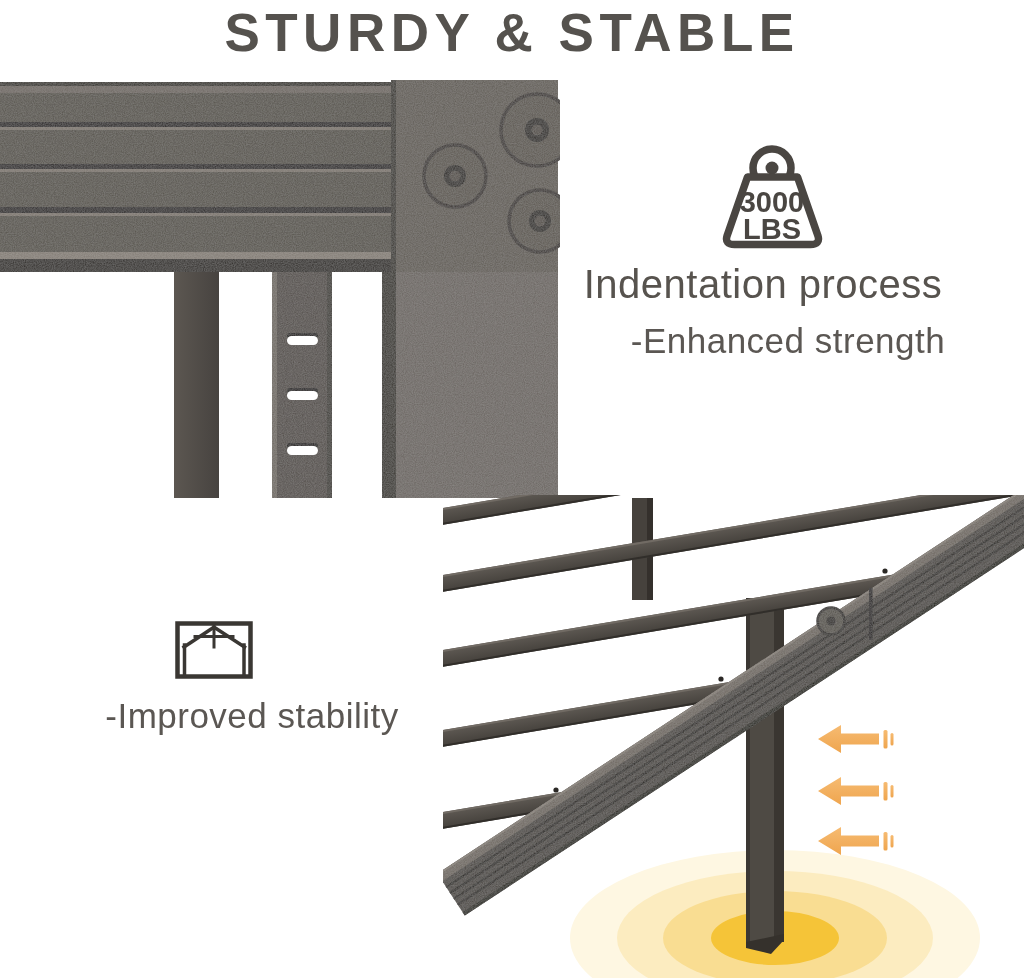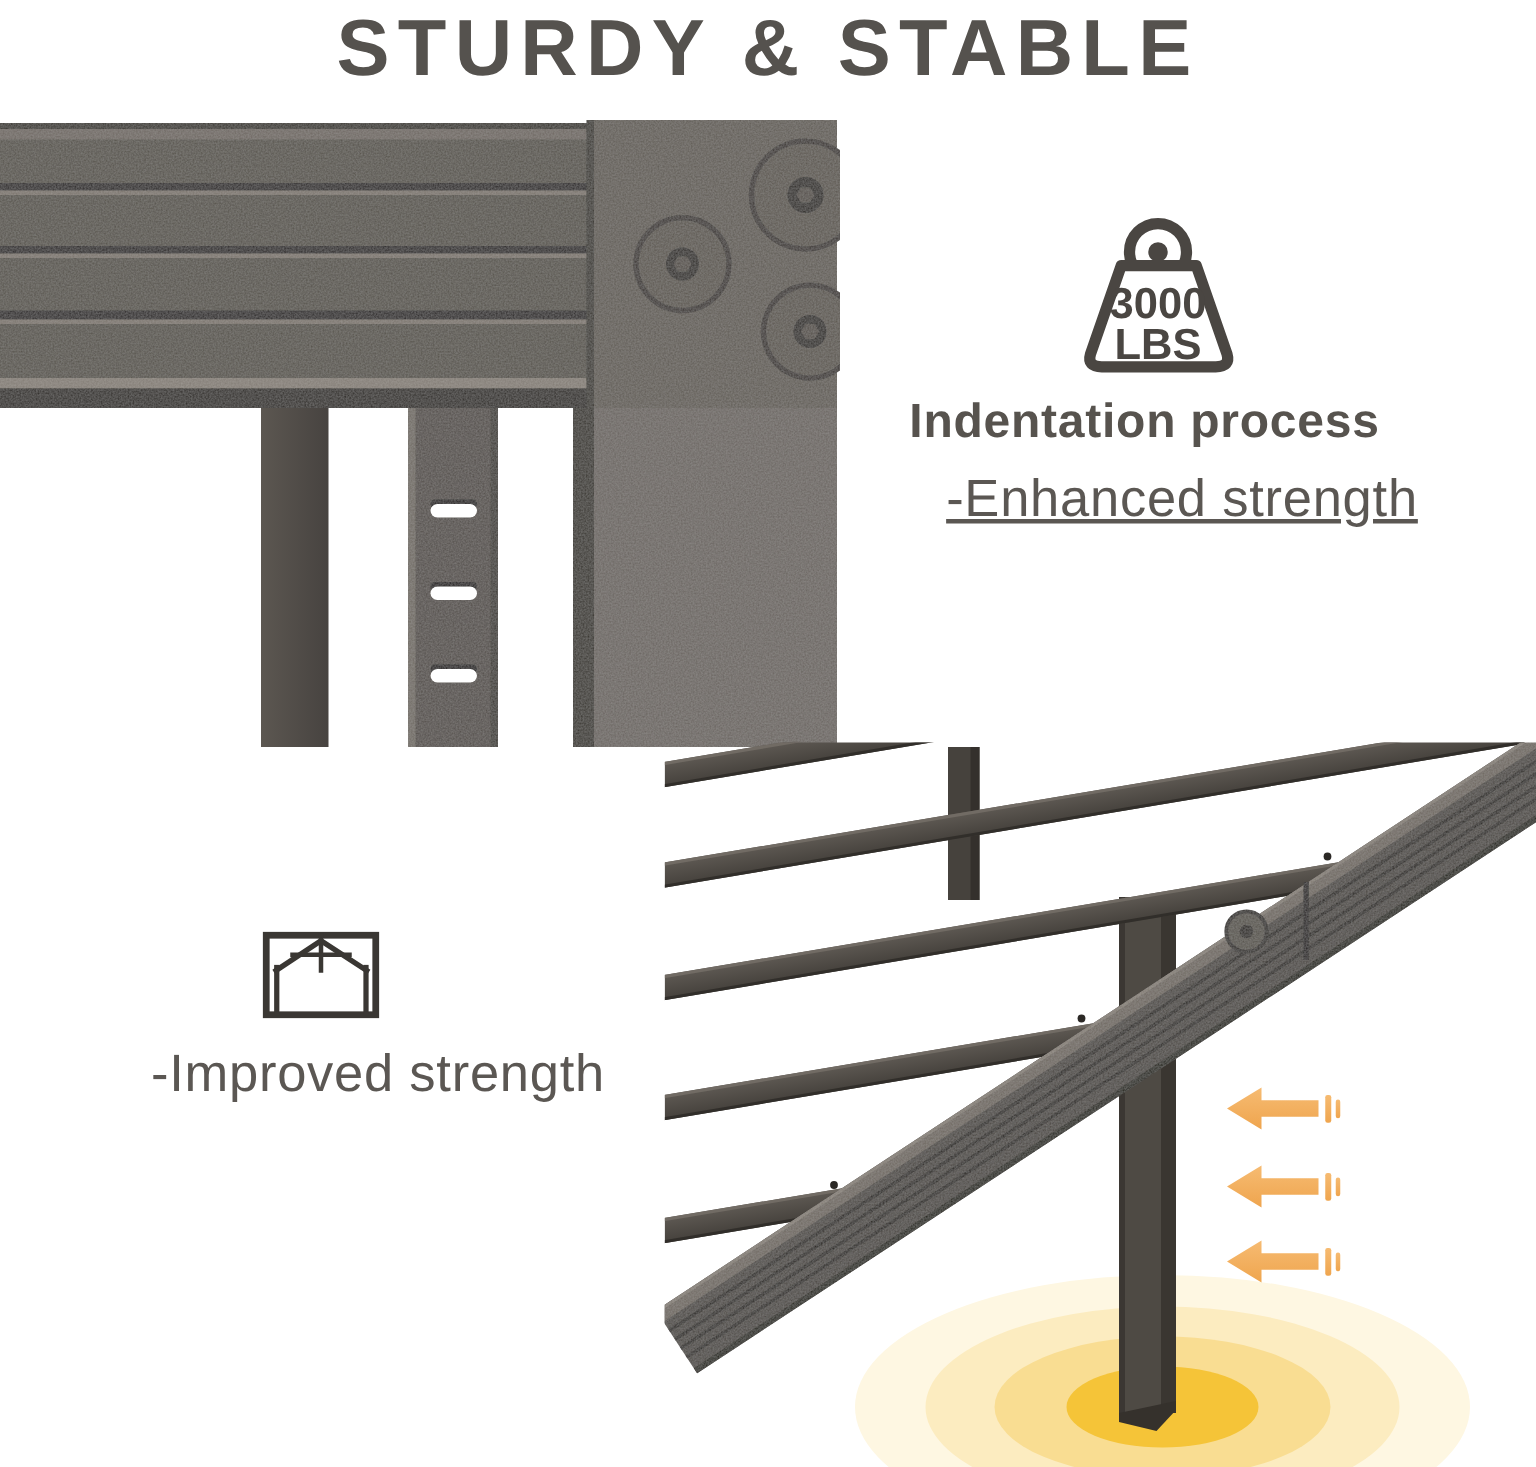--- a/index.html
+++ b/index.html
@@ -6,23 +6,23 @@
   .page{position:relative;width:1024px;height:978px;background:#fff;overflow:hidden;
         font-family:"Liberation Sans",sans-serif;color:#595551;}
   .title{position:absolute;top:2px;left:0;width:1024px;text-align:center;
          font-size:53px;font-weight:700;letter-spacing:5.5px;color:#55524E;margin:0;}
   .photo{position:absolute;display:block;}
   .photo-corner{left:0;top:78px;}
   .photo-slats{left:443px;top:495px;}
   .feature{position:absolute;text-align:center;}
   .feature-right{left:533px;top:262px;width:460px;}
   .feature-left{left:10px;top:682px;width:440px;}
-  .feature h2{margin:0;font-size:32px;font-weight:700;color:#57534E;letter-spacing:0.5px;}
+  .feature h2{margin:0;font-size:40px;font-weight:400;color:#57534E;letter-spacing:0.5px;}
   .feature p{margin:14px 0 0 0;font-size:35px;font-weight:400;color:#5B5753;letter-spacing:0.5px;}
-  .feature-right p{transform:translateX(25px);text-decoration:underline;}
+  .feature-right p{transform:translateX(25px);}
   .feature-left p{transform:translateX(22px);}
   .icon-wrap{position:absolute;}
   .icon-weight{left:700px;top:136px;}
   .icon-bed{left:170px;top:614px;}
   svg text{font-family:"Liberation Sans",sans-serif;}
   .badge-num{font-size:29px;font-weight:700;fill:#4A4642;}
 </style>
 </head>
 <body>
 
@@ -126,21 +126,21 @@
       <line x1="214" y1="624" x2="214" y2="647" stroke-width="3"></line>
       <line x1="195" y1="636.5" x2="233" y2="636.5" stroke-width="3"></line>
       <line x1="184" y1="647" x2="213.5" y2="627.5" stroke-width="3.5"></line>
       <line x1="244.5" y1="647" x2="214.5" y2="627.5" stroke-width="3.5"></line>
       <line x1="184.5" y1="645" x2="184.5" y2="675.5" stroke-width="3.5"></line>
       <line x1="244" y1="645" x2="244" y2="675.5" stroke-width="3.5"></line>
     </g>
   </svg>
 
   <div class="feature feature-left">
-    <p>-Improved strength</p>
+    <p>-Improved stability</p>
   </div>
 
   <svg class="photo photo-slats" width="581" height="483" viewBox="443 495 581 483" role="img" aria-label="Underside view of metal slat bed frame with grooved side rail, inward support leg, three orange arrows pointing at the leg and a yellow glow at its base">
     <defs>
       <clipPath id="slatclip">
         <polygon points="443,380 443,870 1030,486 1030,380"></polygon>
       </clipPath>
       <linearGradient id="slatGrad" x1="0" y1="0" x2="0" y2="1">
         <stop offset="0" stop-color="#5E5953"></stop>
           <stop offset="1" stop-color="#45413C"></stop>

